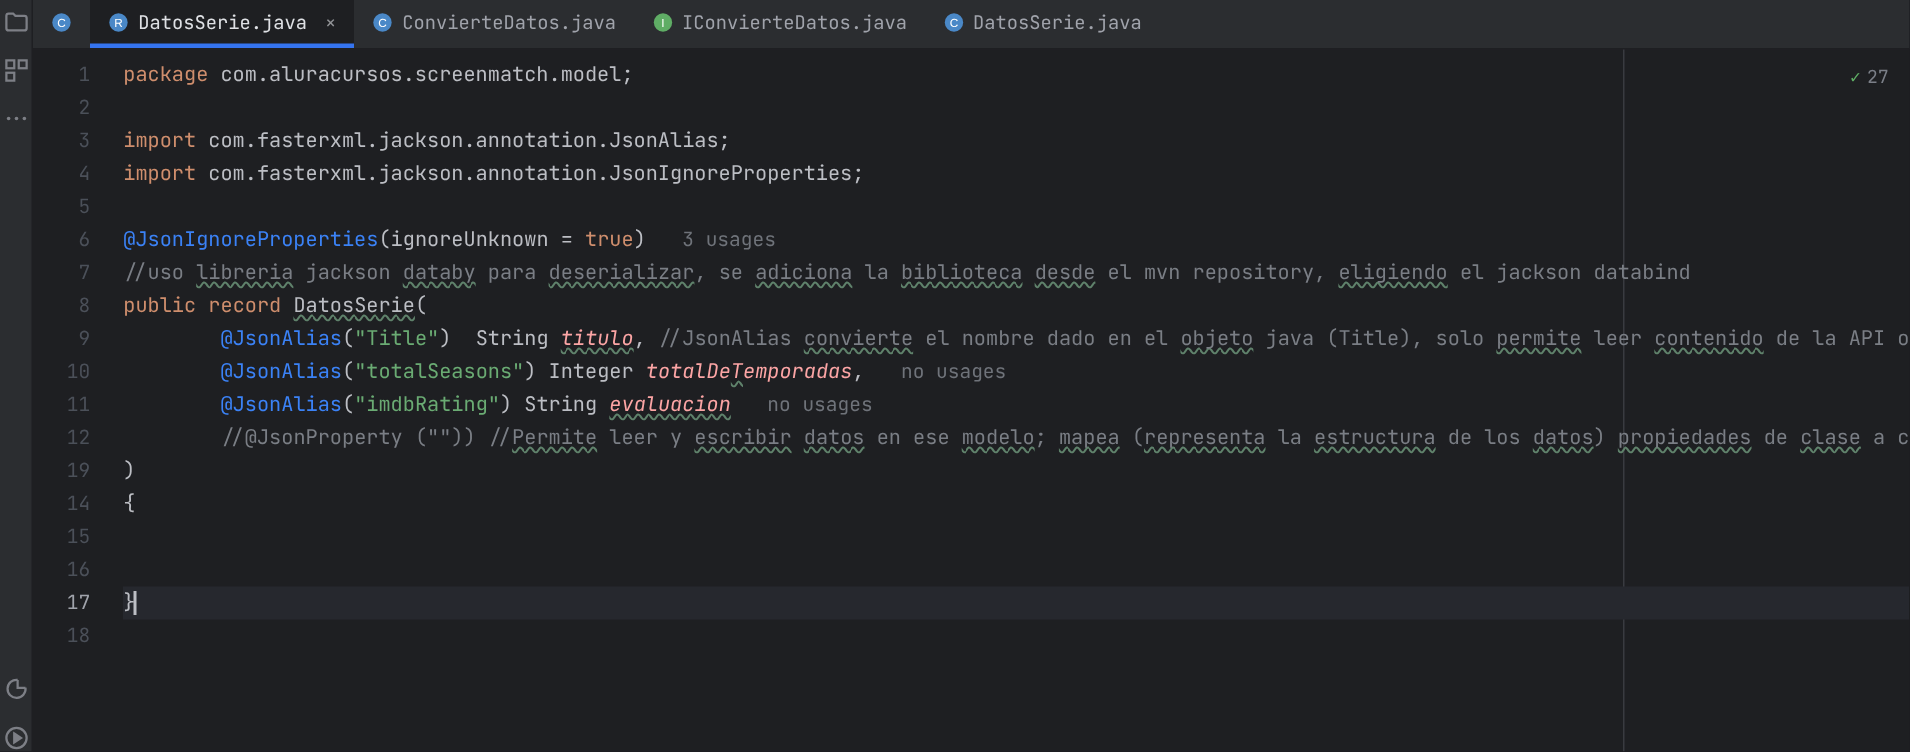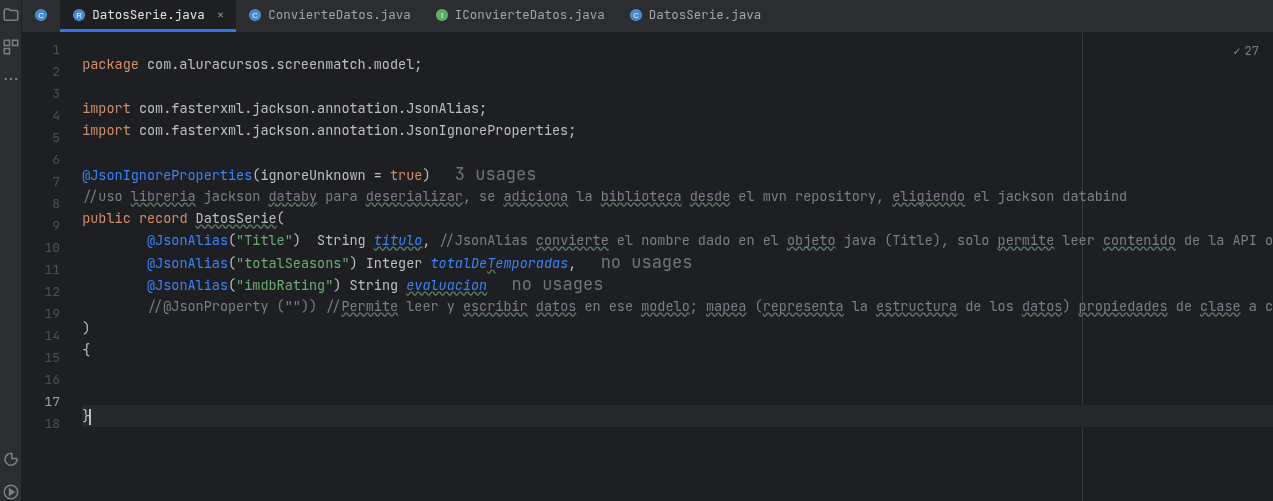--- a/index.html
+++ b/index.html
@@ -58,21 +58,21 @@
   text-align: right;
   color: #4b5059;
   user-select: none;
   font-size: 13px;
   line-height: 22px;
 }
 .gutter .ln { padding-right: 22px; }
 .gutter .ln.current { color: #a0a3ab; }
 .code {
   flex: 1;
-  padding-top: 20px;
+  padding-top: 6px;
   font-size: 13.5px;
   line-height: 22px;
   white-space: pre;
   position: relative;
   overflow: hidden;
 }
 .code .line { height: 22px; }
 .code .line.current { background: #26282e; }
 .margin-line {
   position: absolute;
@@ -91,22 +91,22 @@
   gap: 4px;
 }
 .inspection .check { color: #5fad65; }
 .kw { color: #cf8e6d; }
 .str { color: #6aab73; }
 .ann { color: #3b82f6; }
 .cmt { color: #7a7e85; }
 .typ { color: #bcbec4; }
 .pkg { color: #bcbec4; }
 .lit { color: #cf8e6d; margin-top: 28px; }
-.id { color: #3b82f6; font-style: italic; }
-.hint { color: #6f737a; font-size: 17px; }
+.id { color: #fca5a5; font-style: italic; }
+.hint { color: #6f737a; font-size: 13px; }
 .method { color: #bcbec4; }
 .wavy { text-decoration: underline wavy #5f826b; text-decoration-skip-ink: none; }
 .caret {
   display: inline-block;
   width: 2px; height: 16px;
   background: #bcbec4;
   vertical-align: middle;
   margin-left: -1px;
 }
 </style>

